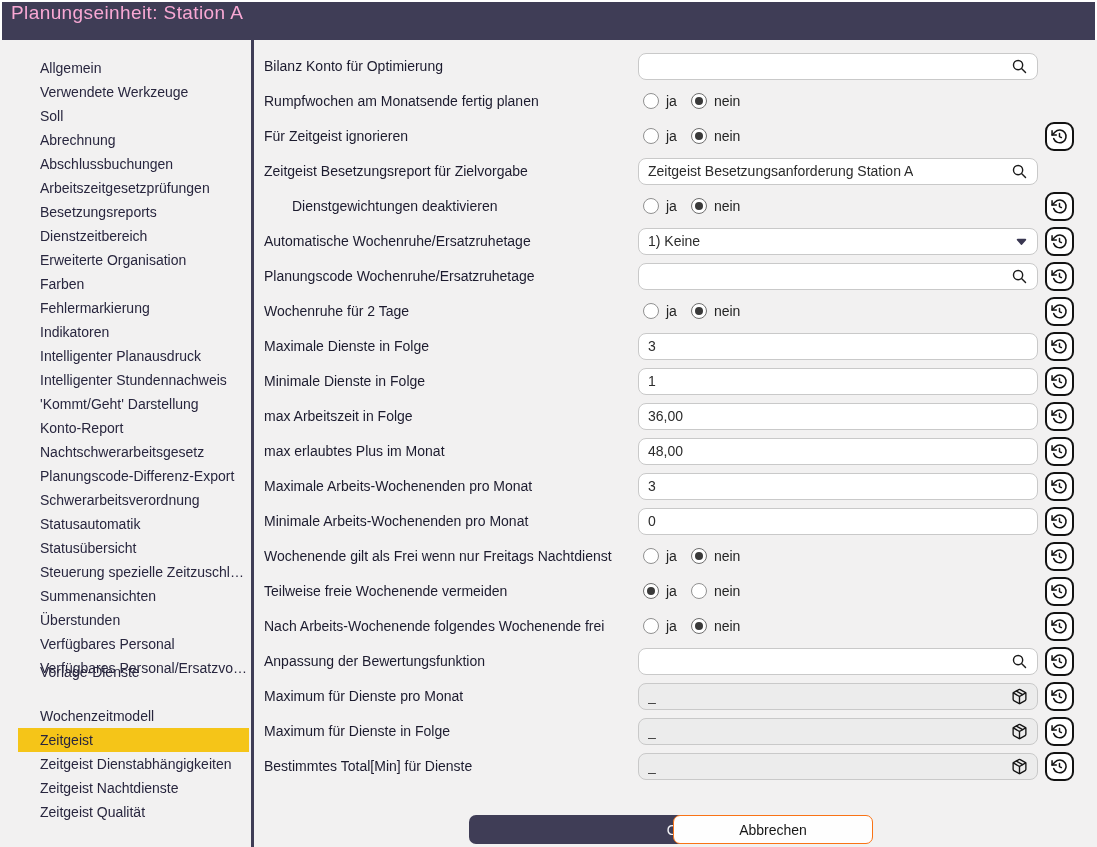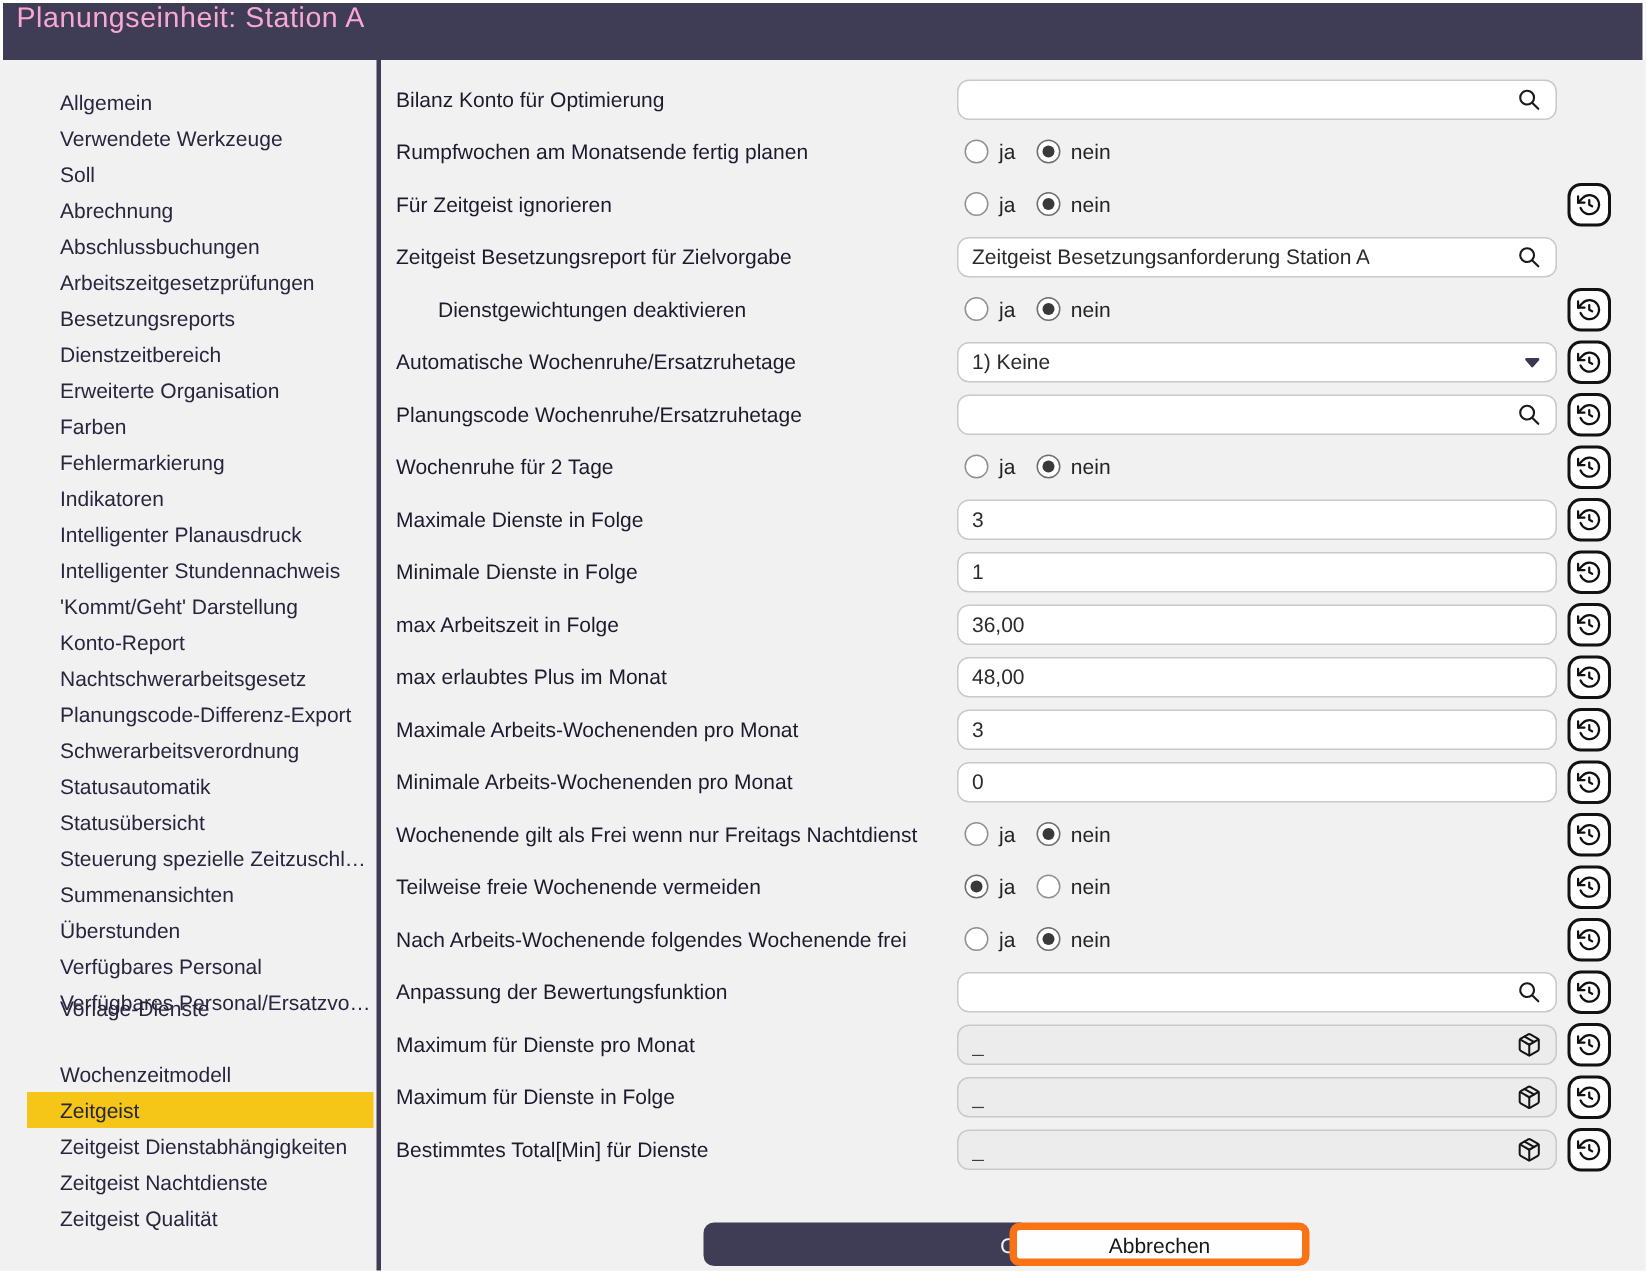--- a/index.html
+++ b/index.html
@@ -66,21 +66,21 @@
     content:"";position:absolute;left:3px;top:3px;right:3px;bottom:3px;
     border-radius:50%;background:#3a3a3a;
   }
   
   .btn{
     position:absolute;top:775px;height:29px;border-radius:7px;
     display:flex;align-items:center;justify-content:center;
     font-size:14px;box-sizing:border-box;cursor:pointer;
   }
   .btn.dark{background:var(--button-dark,#3F3D56);color:#F4F4F7;}
-  .btn.light{background:#FEFEFE;color:#161616;border:5px solid #f97316;}
+  .btn.light{background:#FEFEFE;color:#161616;border:1px solid #f97316;}
   svg{display:block;}
 </style>
 </head>
 <body>
 
 <div class="titlebar">
   <span>Planungseinheit: Station A</span>
 </div>
 
 <div class="content">

